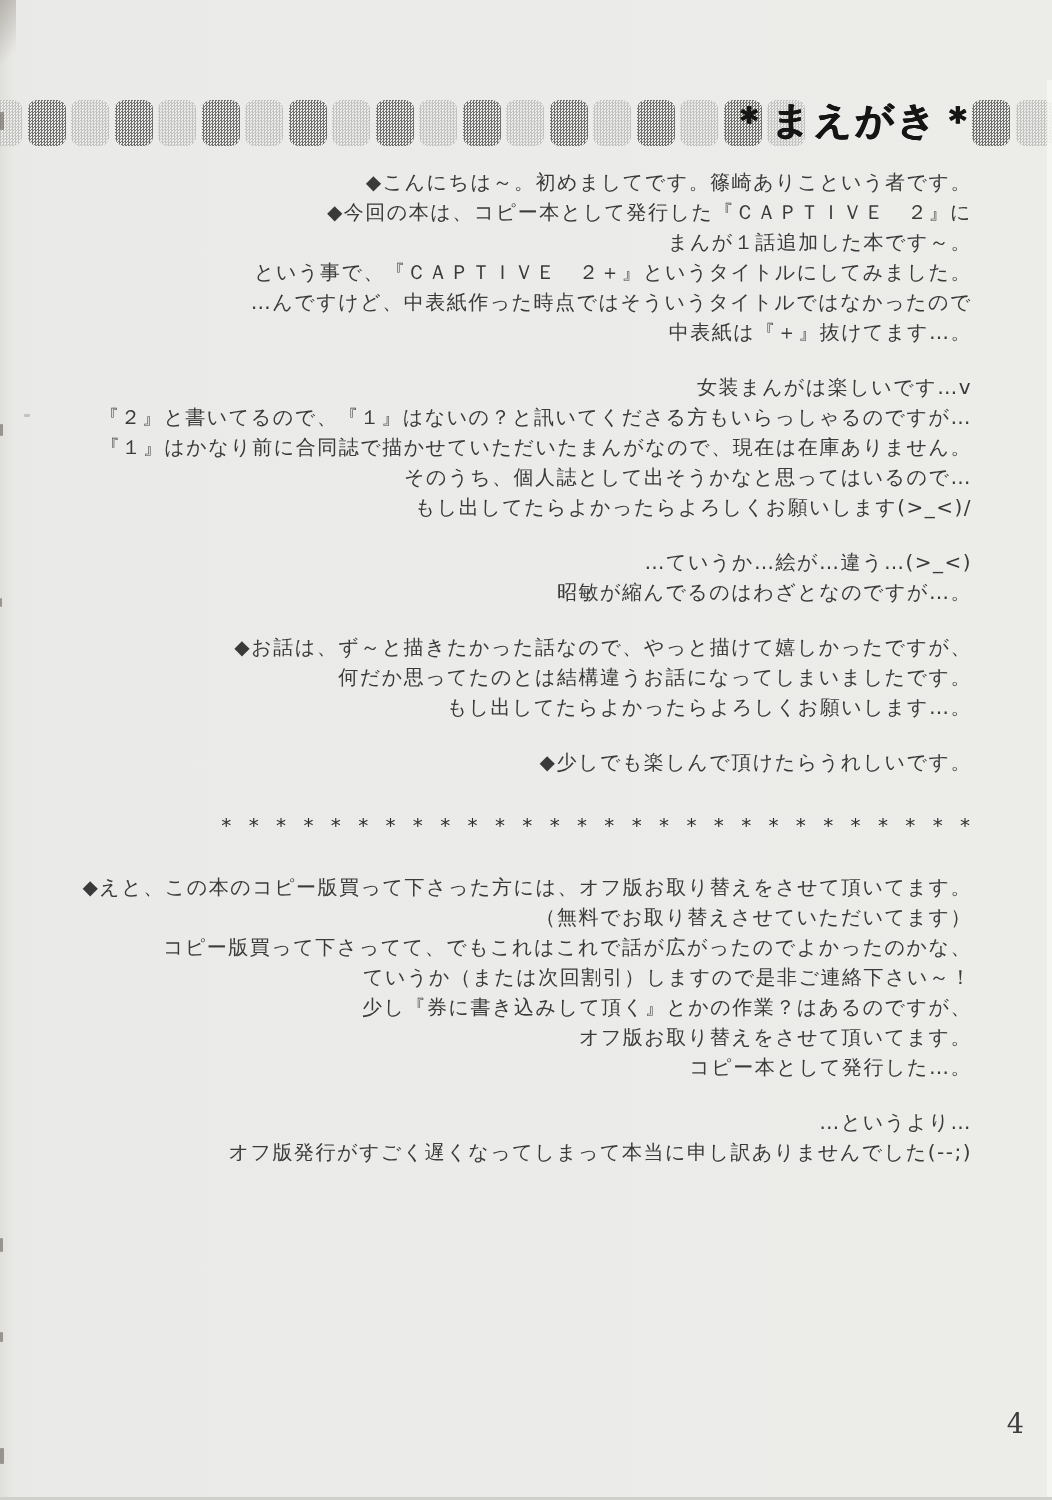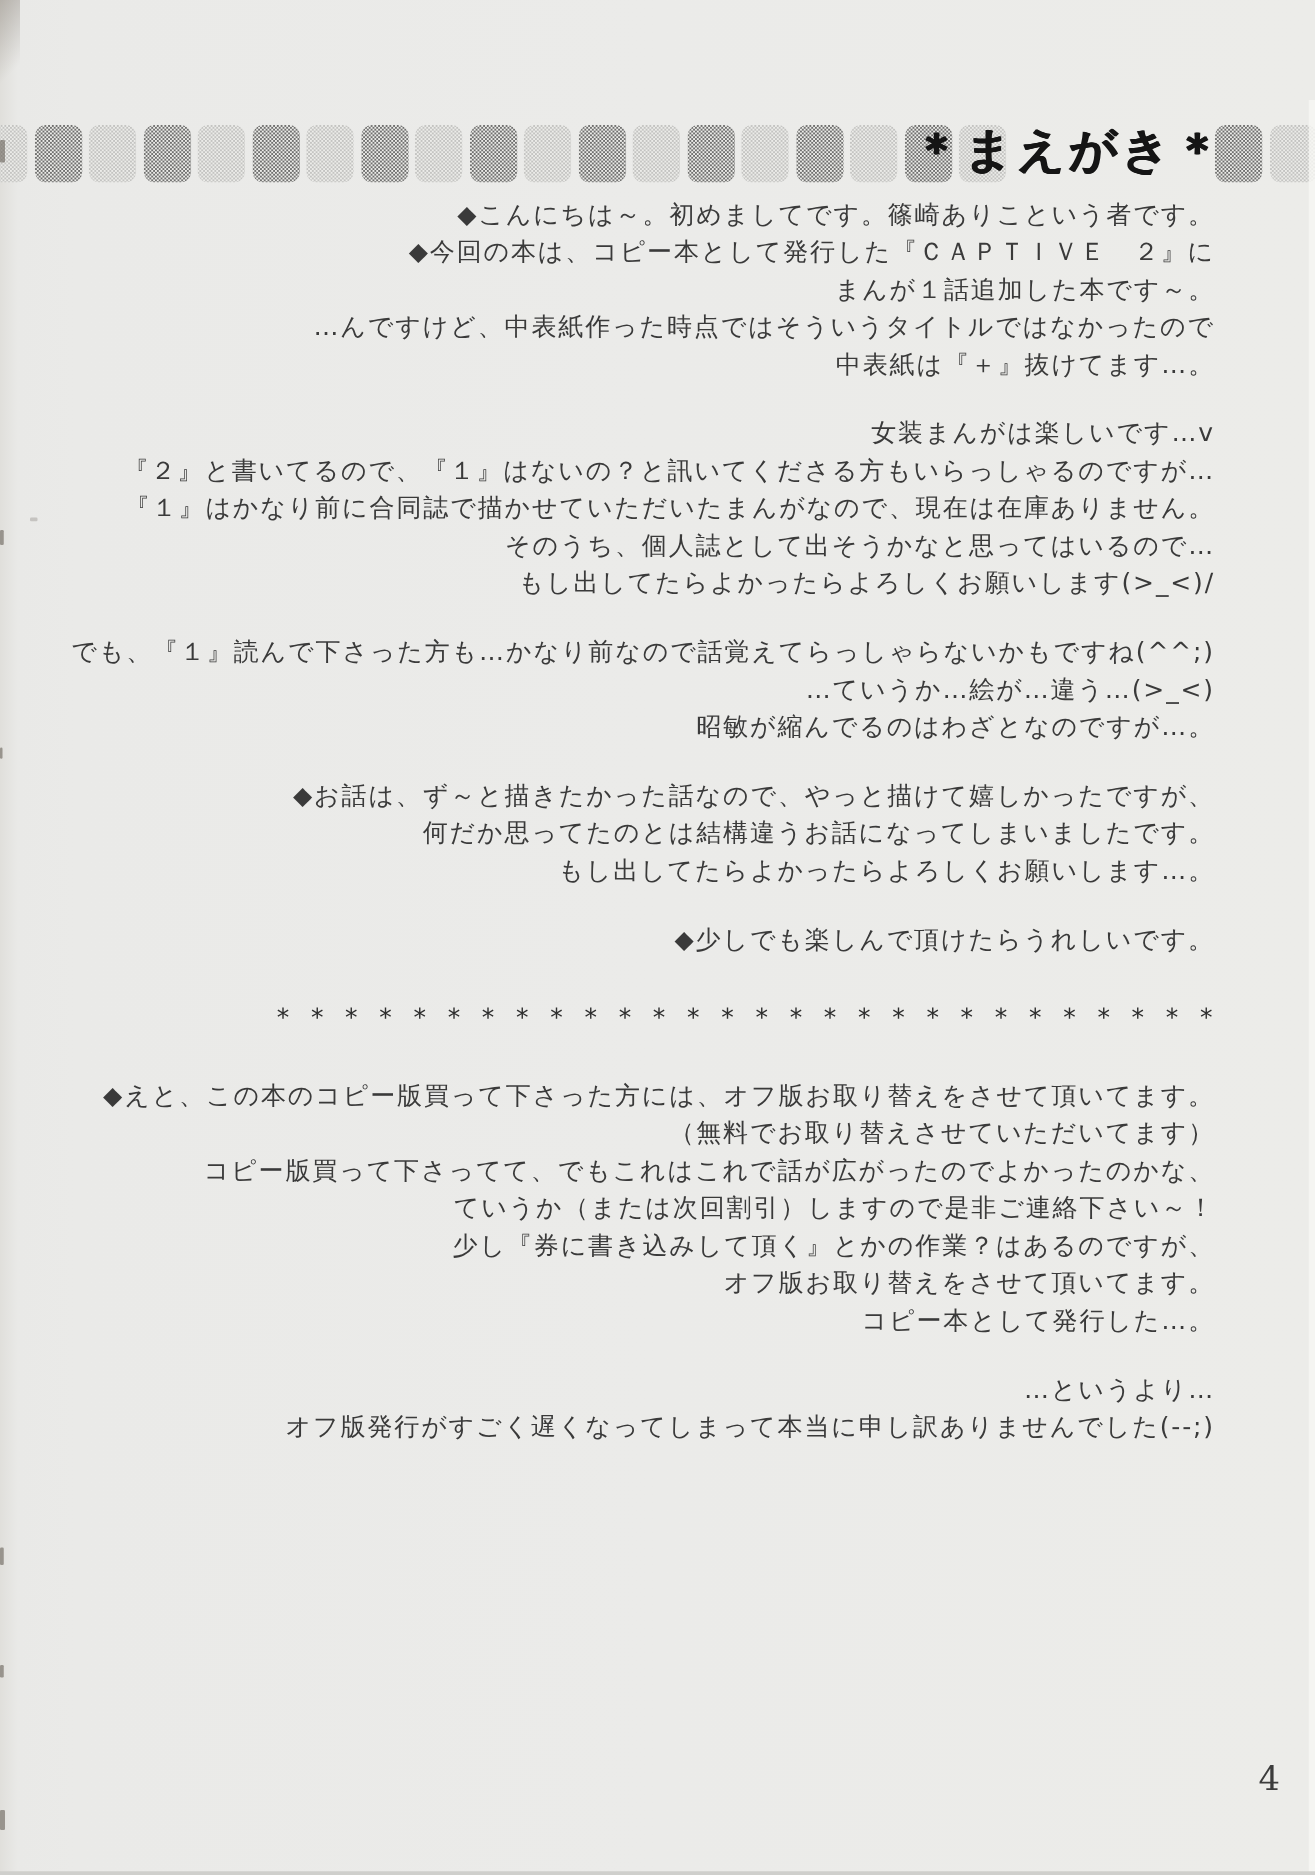--- a/index.html
+++ b/index.html
@@ -29,21 +29,21 @@
     letter-spacing:3px;white-space:nowrap;
     text-shadow:0.6px 0 0 #151515, -0.6px 0 0 #151515;
   }
   
   .text{
     position:absolute;top:150px;right:80px;left:20px;
     text-align:right;color:#3a3a3a;
     font-size:20px;line-height:30px;letter-spacing:1.5px;
   }
   .line{white-space:nowrap;}
-  .para{margin:6px 0 25px 0;}
+  .para{margin:17px 0 25px 0;}
   .separator{
     margin:33px 0 32px 0;
     font-size:20px;letter-spacing:2px;word-spacing:7px;color:#2e2e2e;
     white-space:nowrap;
   }
   .page-number{
     position:absolute;top:1408px;right:28px;
     font-family:"DejaVu Serif",serif;
     font-size:27px;color:#3c3c3c;
   }
@@ -84,34 +84,34 @@
   </div>
 
   <h1 class="title">＊まえがき＊</h1>
 
   <main class="text">
 
     <section class="para">
       <div class="line">◆こんにちは～。初めましてです。篠崎ありこという者です。</div>
       <div class="line">◆今回の本は、コピー本として発行した『ＣＡＰＴＩＶＥ　２』に</div>
       <div class="line">まんが１話追加した本です～。</div>
+      <div class="line">という事で、『ＣＡＰＴＩＶＥ　２＋』というタイトルにしてみました。</div>
       <div class="line">…んですけど、中表紙作った時点ではそういうタイトルではなかったので</div>
       <div class="line">中表紙は『＋』抜けてます…。</div>
     </section>
 
     <section class="para">
       <div class="line">女装まんがは楽しいです…v</div>
       <div class="line">『２』と書いてるので、『１』はないの？と訊いてくださる方もいらっしゃるのですが…</div>
       <div class="line">『１』はかなり前に合同誌で描かせていただいたまんがなので、現在は在庫ありません。</div>
       <div class="line">そのうち、個人誌として出そうかなと思ってはいるので…</div>
       <div class="line">もし出してたらよかったらよろしくお願いします(&gt;_&lt;)/</div>
     </section>
 
     <section class="para">
-      <div class="line">でも、『１』読んで下さった方も…かなり前なので話覚えてらっしゃらないかもですね(^^;)</div>
       <div class="line">…ていうか…絵が…違う…(&gt;_&lt;)</div>
       <div class="line">昭敏が縮んでるのはわざとなのですが…。</div>
     </section>
 
     <section class="para">
       <div class="line">◆お話は、ず～と描きたかった話なので、やっと描けて嬉しかったですが、</div>
       <div class="line">何だか思ってたのとは結構違うお話になってしまいましたです。</div>
       <div class="line">もし出してたらよかったらよろしくお願いします…。</div>
     </section>
 

